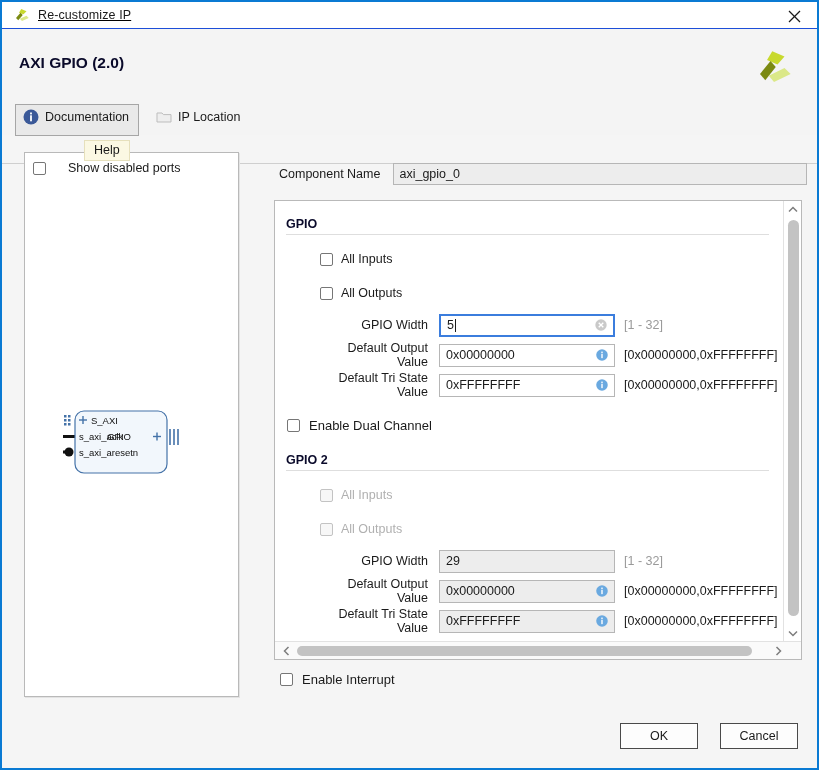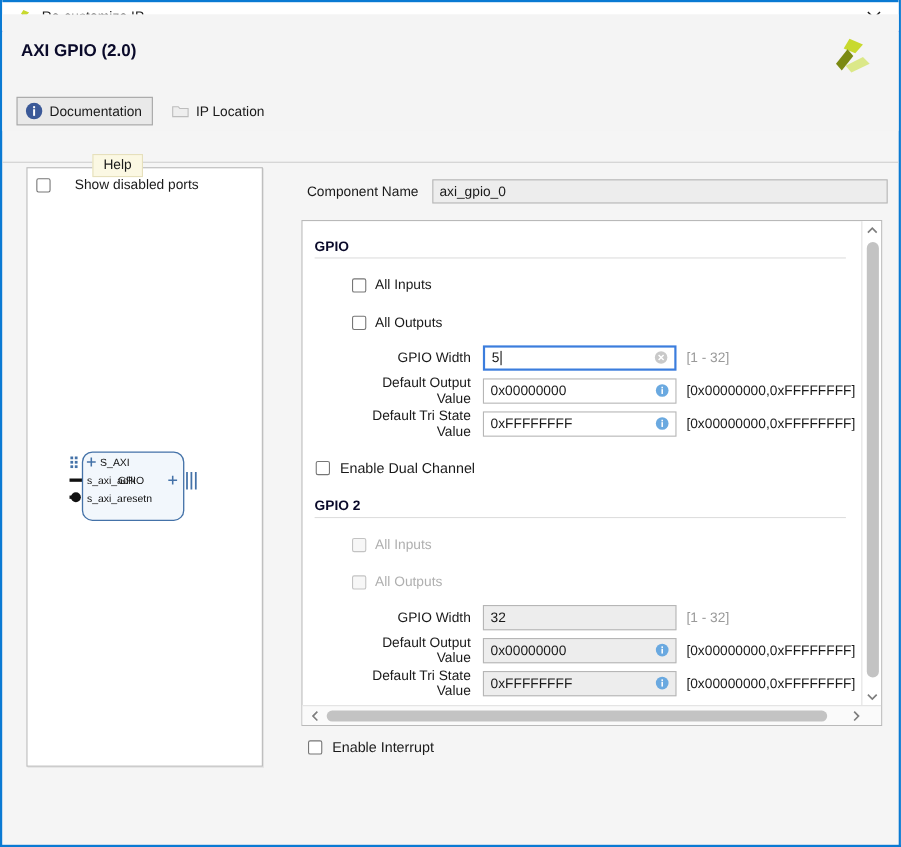--- a/index.html
+++ b/index.html
@@ -36,37 +36,37 @@
   #close-btn {
     position: absolute; right: 0; top: 0;
     width: 46px; height: 28px;
     display: flex; align-items: center; justify-content: center;
     cursor: default;
   }
   #close-btn svg { display:block; }
 
   
   #header {
-    position: absolute; left: 0; top: 13px;
+    position: absolute; left: 0; top: 29px;
     width: 815px; height: 106px;
     background: #f4f4f4;
   }
   #ip-title {
     position: absolute; left: 17px; top: 25px;
     font-size: 15.5px; font-weight: bold; color: #0a0a2a;
   }
   #brand-logo {
     position: absolute; right: 22px; top: 17px;
     width: 42px; height: 42px;
   }
   
   #tabs { position: absolute; left: 13px; top: 75px; display: flex; align-items: center; gap: 9px; }
   .tab {
     display: flex; align-items: center; gap: 6px;
-    padding: 4px 9px 4px 7px;
+    padding: 4px 9px 10px 7px;
     font-size: 12.5px; color: #1a1a1a;
     background: transparent; border: 1px solid transparent;
     cursor: default;
   }
   .tab.selected {
     background: #e9e9e9;
     border: 1px solid #a6a6a6;
   }
   .tab .icon { width: 16px; height: 16px; display:block; }
   #header-rule {
@@ -441,21 +441,21 @@
         <span class="label">All Inputs</span>
       </div>
       <div class="cb-row disabled">
         <span class="cb disabled"></span>
         <span class="label">All Outputs</span>
       </div>
 
       <div class="field-row">
         <span class="field-label">GPIO Width</span>
         <div class="inp readonly">
-          <span class="val">32</span>
+          <span class="val">29</span>
         </div>
         <span class="range dim">[1 - 32]</span>
       </div>
 
       <div class="field-row">
         <span class="field-label">Default Output Value</span>
         <div class="inp readonly">
           <span class="val">0x00000000</span>
           <svg class="inp-icon" viewBox="0 0 16 16">
             <circle cx="8" cy="8" r="6.6" fill="#6aa9e0"></circle>
@@ -507,14 +507,18 @@
         </svg>
       </div>
     </div>
   </div>
 
   <div id="interrupt-row">
     <span class="cb"></span>
     <span class="label">Enable Interrupt</span>
   </div>
 
+  <div id="footer">
+    <div class="btn">OK</div>
+    <div class="btn">Cancel</div>
+  </div>
 
 </div>
 
 </body></html>

